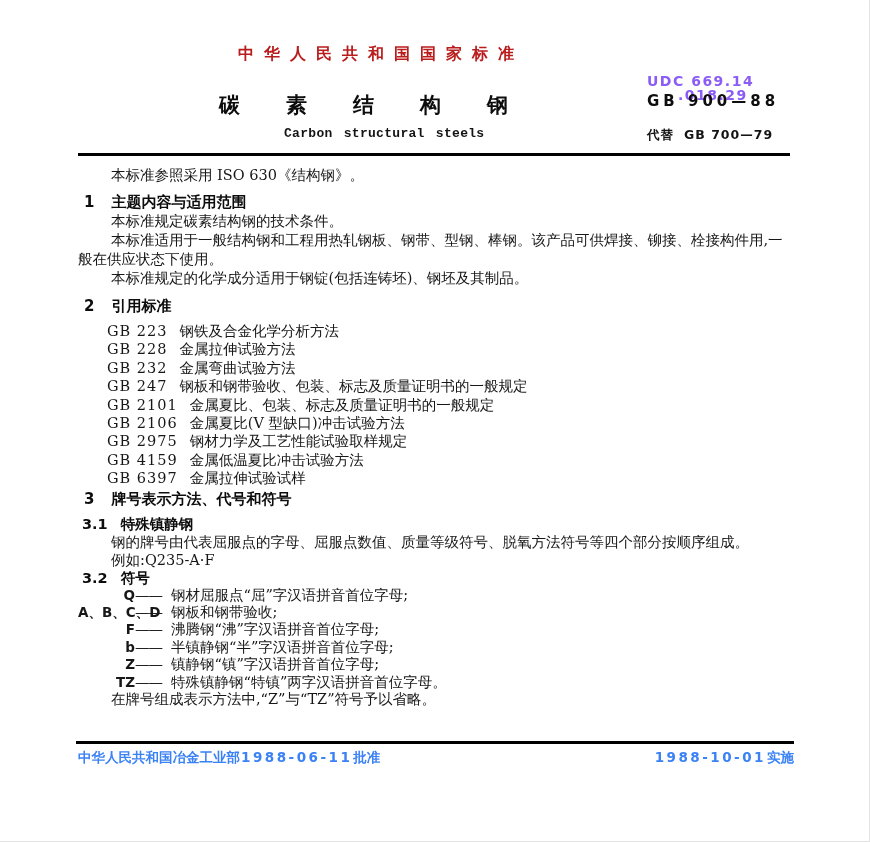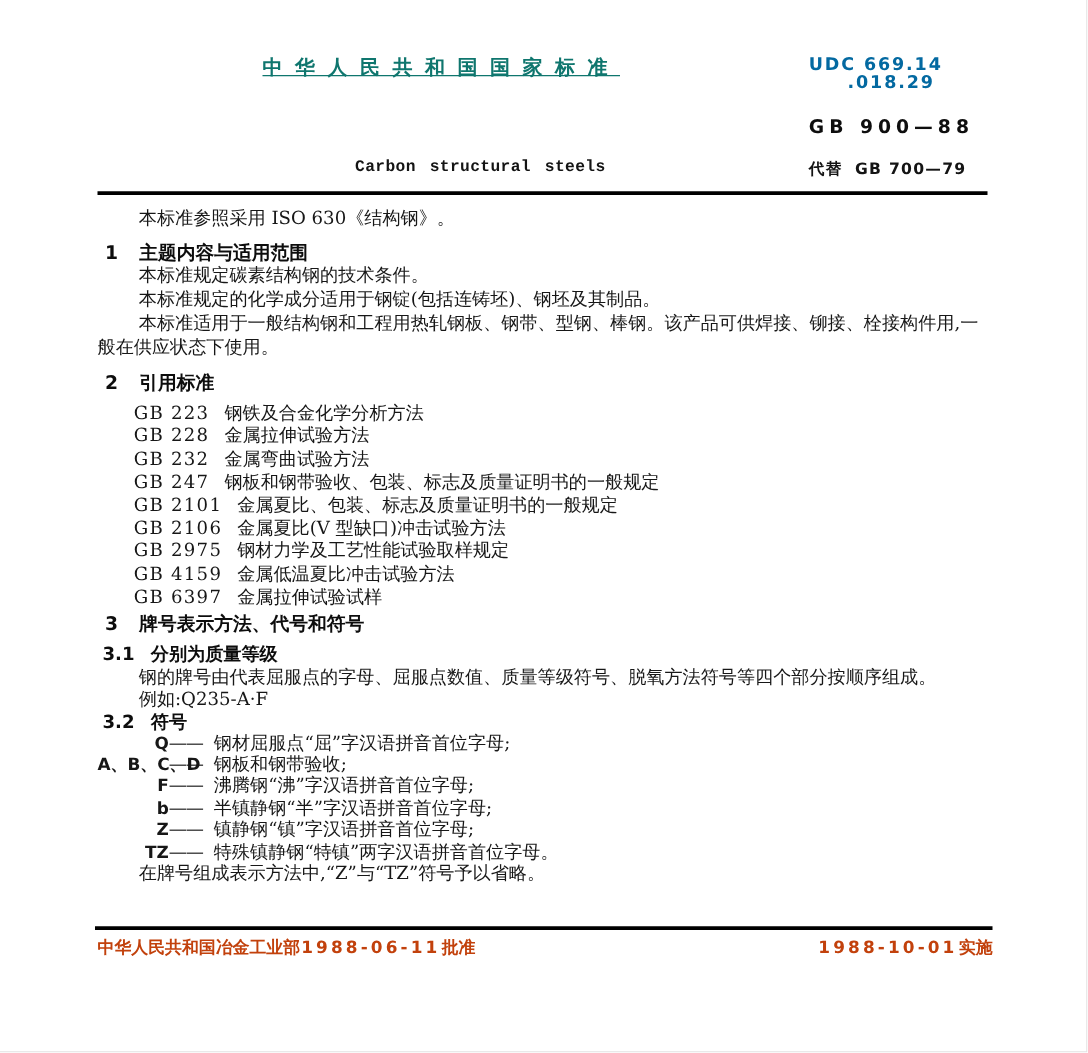--- a/index.html
+++ b/index.html
@@ -13,29 +13,28 @@
     height: 842px;
     background: #ffffff;
     overflow: hidden;
     color: #161616;
     font-family: "DejaVu Serif", "Liberation Serif", serif;
     box-shadow: inset -1px -1px 0 #e2e2e2;
   }
   
   .hdr-label {
     position: absolute;
-    left: 210px;
+    left: 238px;
     top: 44px;
     font-family: "DejaVu Sans", "Liberation Sans", sans-serif;
     font-weight: bold;
     font-size: 16px;
     letter-spacing: 10px;
     white-space: nowrap;
-    color: #0f766e;
-    text-decoration: underline;
+    color: #b91c1c;
   }
   .main-title {
     position: absolute;
     left: 219px;
     top: 91px;
     font-family: "DejaVu Sans", "Liberation Sans", sans-serif;
     font-weight: bold;
     font-size: 21px;
     letter-spacing: 46px;
     white-space: nowrap;
@@ -48,27 +47,27 @@
     font-family: Liberation Mono, monospace;
     font-weight: bold;
     font-size: 13px;
     letter-spacing: 0.3px;
     word-spacing: 3px;
     color: #141414;
   }
   .udc {
     position: absolute;
     left: 647px;
-    top: 45px;
+    top: 74px;
     font-family: "DejaVu Sans", "Liberation Sans", sans-serif;
     font-weight: bold;
     font-size: 14px;
     letter-spacing: 1.5px;
     line-height: 14px;
-    color: #0369a1;
+    color: #8b5cf6;
   }
   .udc2 { margin-left: 31px; }
   .std-code {
     position: absolute;
     left: 647px;
     top: 92px;
     font-family: "DejaVu Sans", "Liberation Sans", sans-serif;
     font-weight: bold;
     font-size: 15px;
     letter-spacing: 4px;
@@ -157,31 +156,32 @@
   .footer {
     position: absolute;
     left: 78px;
     top: 749px;
     width: 716px;
     display: flex;
     justify-content: space-between;
     font-family: "DejaVu Sans", "Liberation Sans", sans-serif;
     font-weight: bold;
     font-size: 13.5px;
-    color: #c2410c;
+    color: #3b82f6;
     white-space: nowrap;
   }
   .f-date { letter-spacing: 2.5px; margin: 0 1px; }
 </style>
 </head>
 <body>
 
 <div class="page">
 
   <div class="hdr-label">中华人民共和国国家标准</div>
+  <div class="main-title">碳素结构钢</div>
   <div class="title-en">Carbon structural steels</div>
 
   <div class="udc">
     <div>UDC 669.14</div>
     <div class="udc2">.018.29</div>
   </div>
   <div class="std-code">GB 900—88</div>
   <div class="replaces">
     <span>代替</span><span class="rep-code">GB 700—79</span>
   </div>
@@ -189,22 +189,22 @@
   <div class="rule rule-top"></div>
 
   <div class="doc-body">
 
     <p class="indent intro">本标准参照采用 ISO 630《结构钢》。</p>
 
     <div class="sec-h h1m">
       <span class="num">1</span><span>主题内容与适用范围</span>
     </div>
     <p class="indent p1">本标准规定碳素结构钢的技术条件。</p>
+    <p class="indent p2">本标准适用于一般结构钢和工程用热轧钢板、钢带、型钢、棒钢。该产品可供焊接、铆接、栓接构件用,一般在供应状态下使用。</p>
     <p class="indent">本标准规定的化学成分适用于钢锭(包括连铸坯)、钢坯及其制品。</p>
-    <p class="indent p2">本标准适用于一般结构钢和工程用热轧钢板、钢带、型钢、棒钢。该产品可供焊接、铆接、栓接构件用,一般在供应状态下使用。</p>
 
     <div class="sec-h h2m">
       <span class="num">2</span><span>引用标准</span>
     </div>
     <div class="refs">
       <div class="ref-row">
         <span class="ref-code">GB 223</span>
           <span class="ref-title">钢铁及合金化学分析方法</span>
       </div>
       <div class="ref-row">
@@ -239,21 +239,21 @@
         <span class="ref-code">GB 6397</span>
           <span class="ref-title">金属拉伸试验试样</span>
       </div>
     </div>
 
     <div class="sec-h h3m">
       <span class="num">3</span><span>牌号表示方法、代号和符号</span>
     </div>
 
     <div class="sub-h s31">
-      <span class="num">3.1</span><span>分别为质量等级</span>
+      <span class="num">3.1</span><span>特殊镇静钢</span>
     </div>
     <p class="indent s3p s3p1">钢的牌号由代表屈服点的字母、屈服点数值、质量等级符号、脱氧方法符号等四个部分按顺序组成。</p>
     <p class="indent s3p">例如:Q235-A·F</p>
 
     <div class="sub-h">
       <span class="num">3.2</span><span>符号</span>
     </div>
 
     <div class="syms">
       <div class="sym-row">

